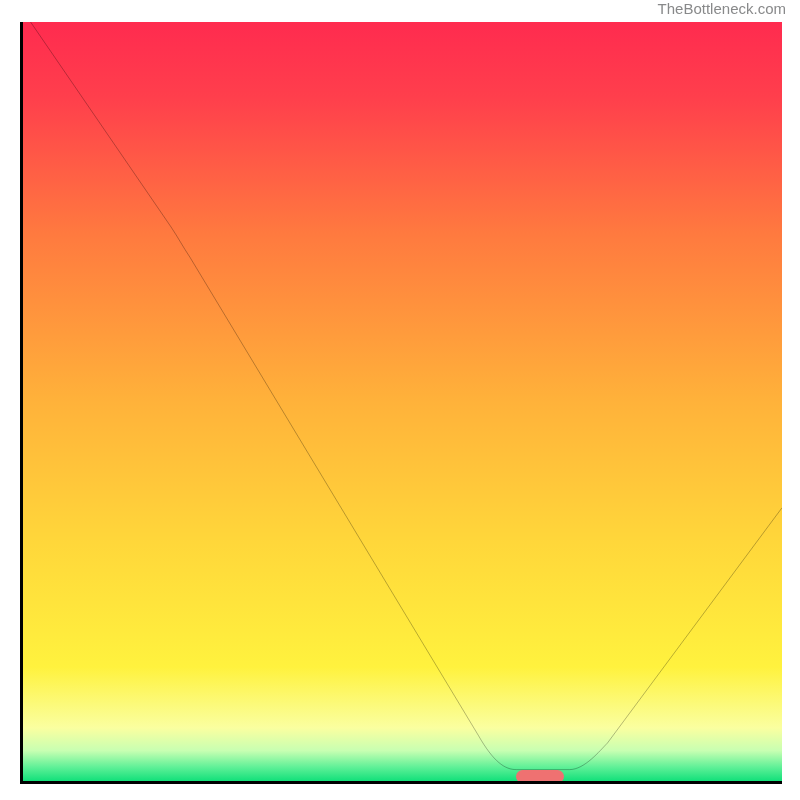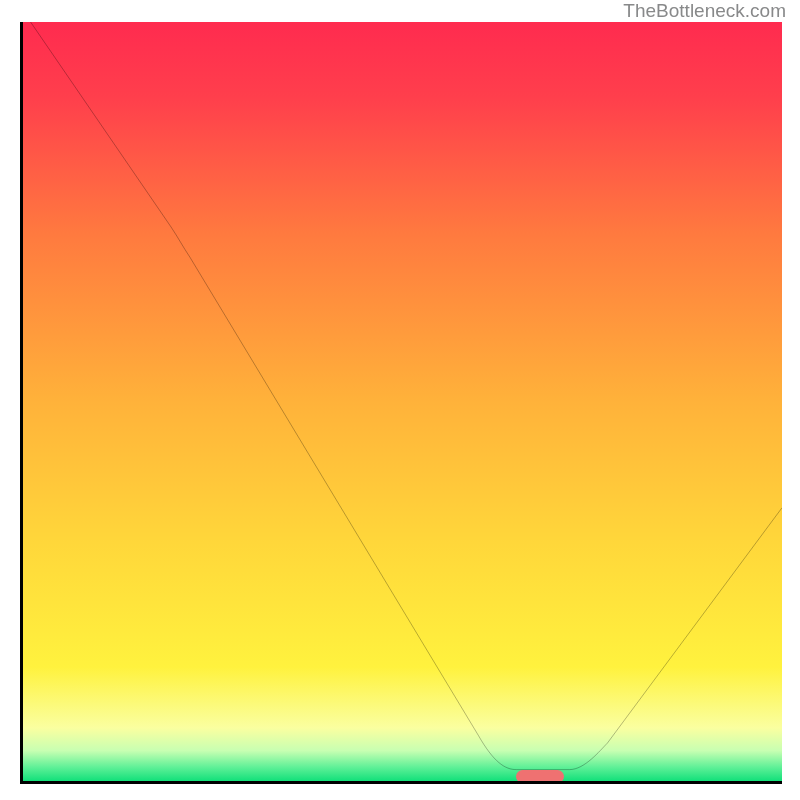--- a/index.html
+++ b/index.html
@@ -48,21 +48,21 @@
     width: 48px;
     height: 13px;
     background: #ef7171;
     border-radius: 7px;
   }
   .watermark {
     position: absolute;
     top: 0px;
     right: 14px;
     color: #88898a;
-    font-size: 19px;
+    font-size: 15px;
     font-weight: 540;
     letter-spacing: 0px;
   }
 </style>
 </head>
 <body>
 
 <div class="chart-container">
   <div class="plot-area">
     <svg class="gradient" viewBox="0 0 760 760" preserveAspectRatio="none">

